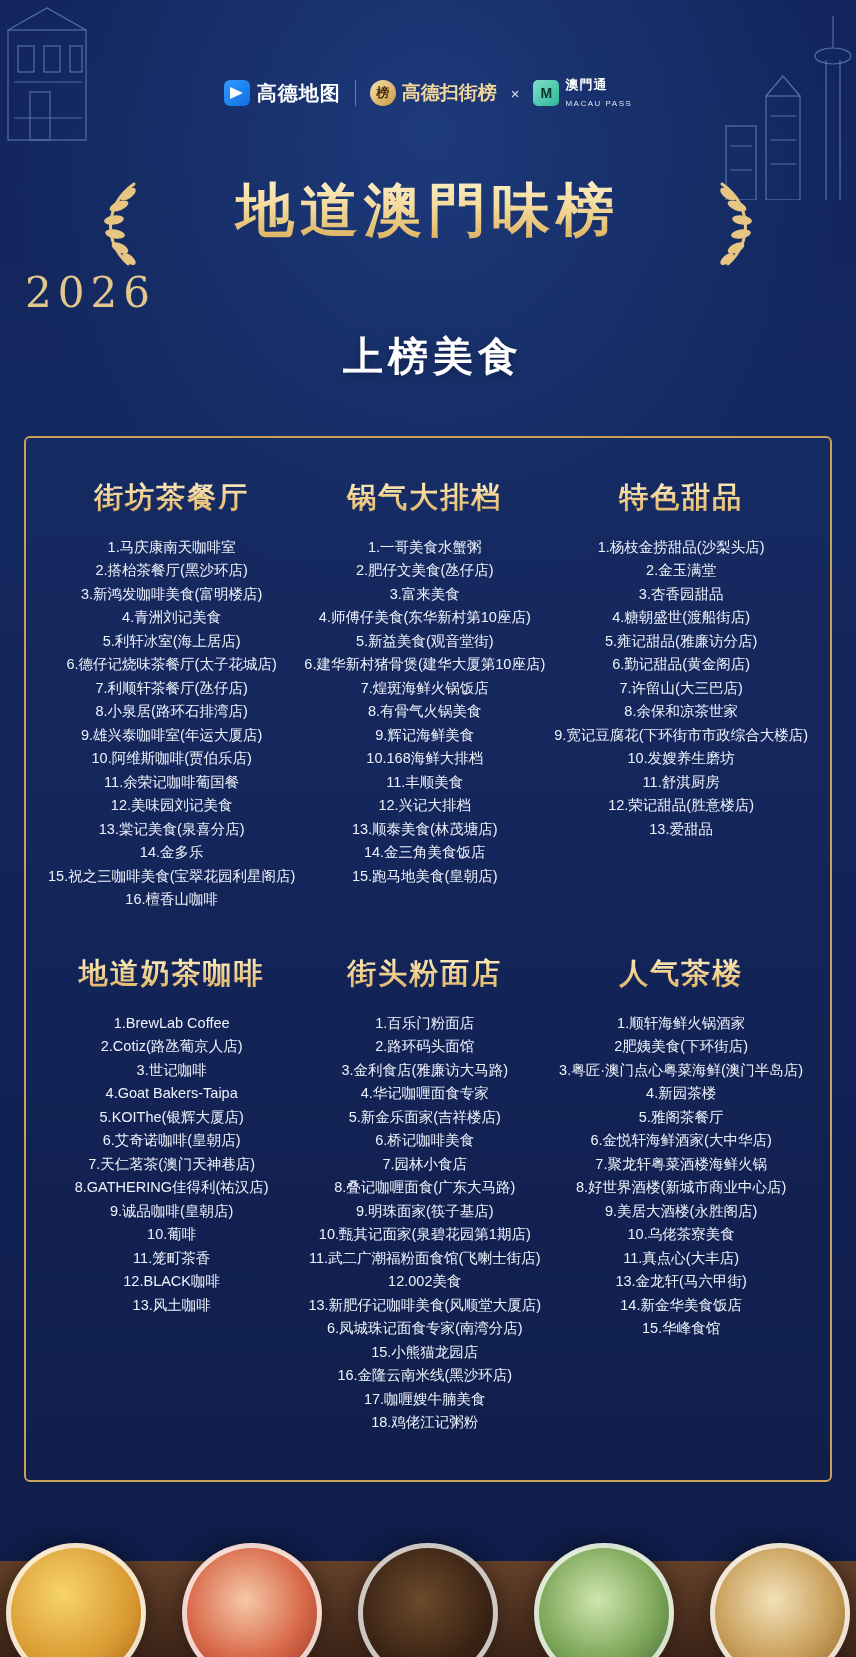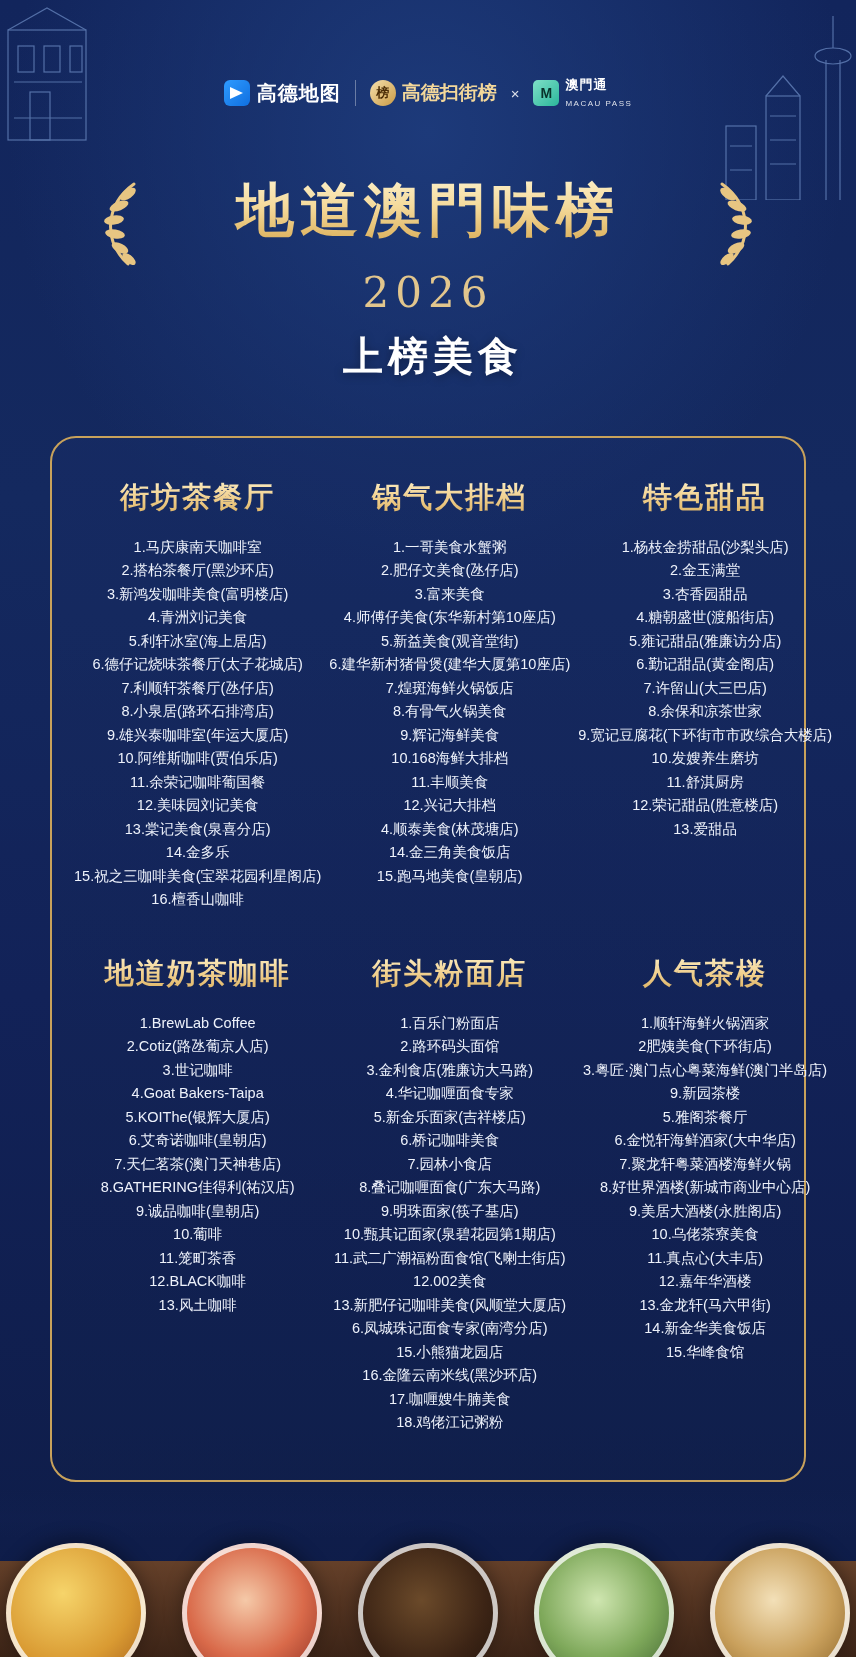--- a/index.html
+++ b/index.html
@@ -130,40 +130,41 @@
     color: #e7c582;
   }
   .laurel.l { left: 88px; }
   .laurel.r { right: 88px; }
   .year {
     margin-top: 18px;
     font-family: "DejaVu Serif", serif;
     font-size: 42px;
     letter-spacing: 6px;
     color: #e2c68d;
-    text-align: center;
+    text-align: left;
+    padding-left: 25px;
   }
   .subtitle {
     margin-top: 12px;
     text-align: center;
     font-family: "DejaVu Serif", serif;
     font-size: 40px;
     font-weight: bold;
     letter-spacing: 5px;
     color: #ffffff;
     text-shadow: 0 2px 10px rgba(0,0,0,.35);
     padding-left: 10px;
   }
 
   
   .panel {
     position: relative;
-    margin: 52px 50px 0;
+    margin: 52px 24px 0;
     border: 2px solid #c8a25b;
-    border-radius: 26px;
+    border-radius: 6px;
     padding: 40px 18px 46px;
     background: linear-gradient(180deg, rgba(23,44,101,.55), rgba(16,31,75,.55));
   }
   .grid {
     display: grid;
     grid-template-columns: repeat(3, 1fr);
     row-gap: 42px;
   }
   .cat-title {
     text-align: center;
@@ -333,21 +334,21 @@
           <li>3.富来美食</li>
           <li>4.师傅仔美食(东华新村第10座店)</li>
           <li>5.新益美食(观音堂街)</li>
           <li>6.建华新村猪骨煲(建华大厦第10座店)</li>
           <li>7.煌斑海鲜火锅饭店</li>
           <li>8.有骨气火锅美食</li>
           <li>9.辉记海鲜美食</li>
           <li>10.168海鲜大排档</li>
           <li>11.丰顺美食</li>
           <li>12.兴记大排档</li>
-          <li>4.顺泰美食(林茂塘店)</li>
+          <li>13.顺泰美食(林茂塘店)</li>
           <li>14.金三角美食饭店</li>
           <li>15.跑马地美食(皇朝店)</li>
         </ul>
       </div>
 
       <div class="col cat">
         <div class="cat-title">特色甜品</div>
         <ul>
           <li>1.杨枝金捞甜品(沙梨头店)</li>
           <li>2.金玉满堂</li>
@@ -407,29 +408,28 @@
           <li>18.鸡佬江记粥粉</li>
         </ul>
       </div>
 
       <div class="col cat">
         <div class="cat-title">人气茶楼</div>
         <ul>
           <li>1.顺轩海鲜火锅酒家</li>
           <li>2肥姨美食(下环街店)</li>
           <li>3.粤匠·澳门点心粤菜海鲜(澳门半岛店)</li>
-          <li>9.新园茶楼</li>
+          <li>4.新园茶楼</li>
           <li>5.雅阁茶餐厅</li>
           <li>6.金悦轩海鲜酒家(大中华店)</li>
           <li>7.聚龙轩粤菜酒楼海鲜火锅</li>
           <li>8.好世界酒楼(新城市商业中心店)</li>
           <li>9.美居大酒楼(永胜阁店)</li>
           <li>10.乌佬茶寮美食</li>
           <li>11.真点心(大丰店)</li>
-          <li>12.嘉年华酒楼</li>
           <li>13.金龙轩(马六甲街)</li>
           <li>14.新金华美食饭店</li>
           <li>15.华峰食馆</li>
         </ul>
       </div>
 
     </div>
   </div>
 
   <div class="food-band">

